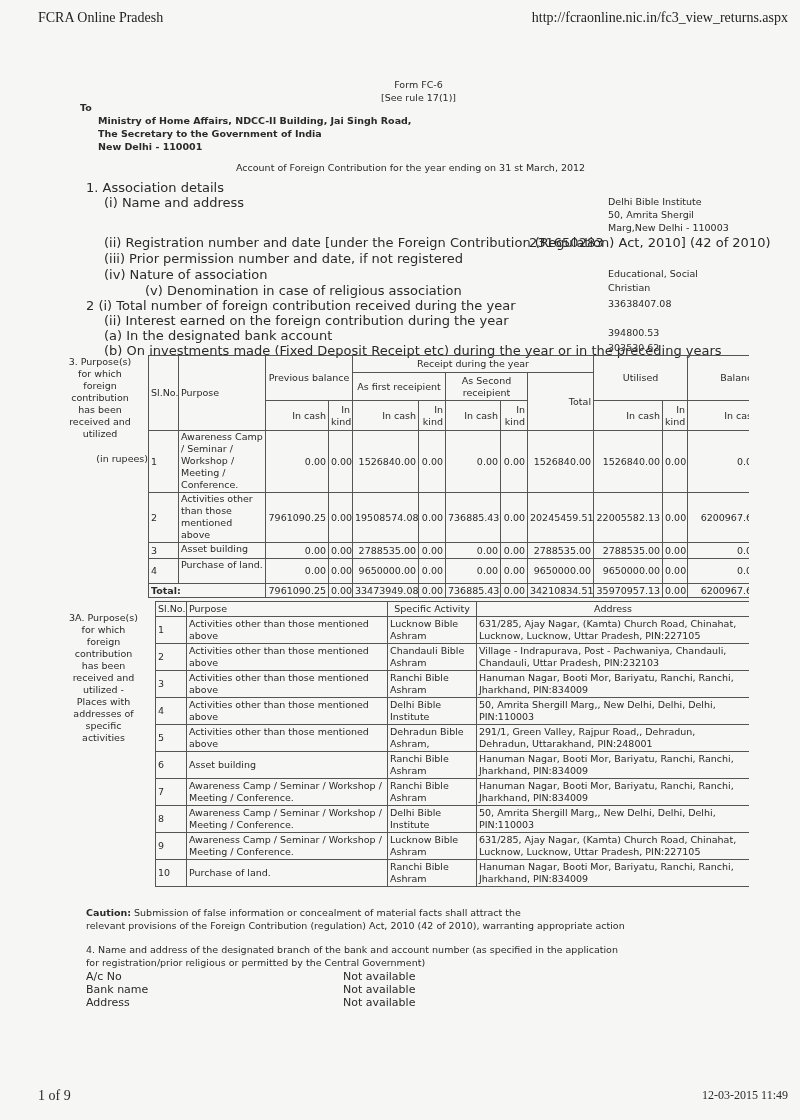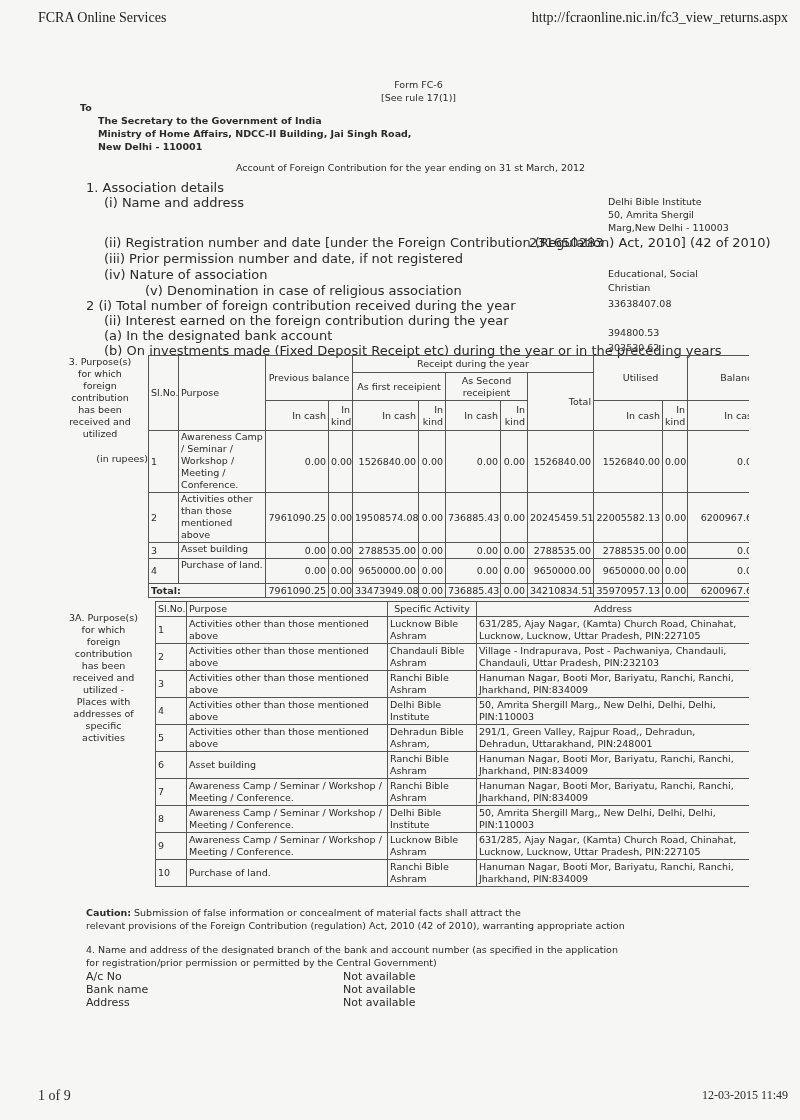--- a/index.html
+++ b/index.html
@@ -33,32 +33,32 @@
   #act-table th { text-align: left; }
 
   .sidelabel { text-align: center; font-size: 9.5px; line-height: 12px; position: absolute; }
   .caution { left: 86px; top: 906px; font-size: 9.5px; line-height: 13px; }
   .sec4 { left: 86px; top: 944px; font-size: 9.5px; line-height: 12.5px; }
   .bankrow { font-size: 11px; position: absolute; }
 </style>
 </head>
 <body>
 
-<div class="abs serif hdr-left">FCRA Online Services</div>
+<div class="abs serif hdr-left">FCRA Online Pradesh</div>
 <div class="abs serif hdr-right">http://fcraonline.nic.in/fc3_view_returns.aspx</div>
 
 <div class="abs center formtitle">
   <div>Form FC-6</div>
   <div>[See rule 17(1)]</div>
 </div>
 
 <div class="abs to">To</div>
 <div class="abs addr">
+  <div>Ministry of Home Affairs, NDCC-II Building, Jai Singh Road,</div>
   <div>The Secretary to the Government of India</div>
-  <div>Ministry of Home Affairs, NDCC-II Building, Jai Singh Road,</div>
   <div>New Delhi - 110001</div>
 </div>
 
 <div class="abs acct">Account of Foreign Contribution for the year ending on 31 st March,  2012</div>
 
 <div class="abs row" style="left:86px; top:180px;">1.  Association details</div>
 <div class="abs row" style="left:104px; top:195px;">(i) Name and address</div>
 <div class="abs val" style="top:195px;">
   <div>Delhi Bible Institute</div>
   <div>50, Amrita Shergil</div>
@@ -303,21 +303,21 @@
 </table>
 </div>
 
 <div class="abs caution">
   <div><b>Caution:</b><span> Submission of false information or concealment of material facts shall attract the</span></div>
   <div>relevant provisions of the Foreign Contribution (regulation) Act, 2010 (42 of 2010), warranting appropriate action</div>
 </div>
 
 <div class="abs sec4">
   <div>4.  Name and address of the designated branch of the bank and account number (as specified in the application</div>
-  <div>for registration/prior permission or permitted by the Central Government)</div>
+  <div>for registration/prior religious or permitted by the Central Government)</div>
 </div>
 <div class="bankrow" style="left:86px; top:970px;">A/c No</div>
 <div class="bankrow" style="left:343px; top:970px;">Not available</div>
 <div class="bankrow" style="left:86px; top:983px;">Bank name</div>
 <div class="bankrow" style="left:343px; top:983px;">Not available</div>
 <div class="bankrow" style="left:86px; top:996px;">Address</div>
 <div class="bankrow" style="left:343px; top:996px;">Not available</div>
 
 <div class="abs serif foot-left">1 of 9</div>
 <div class="abs serif foot-right">12-03-2015 11:49</div>

